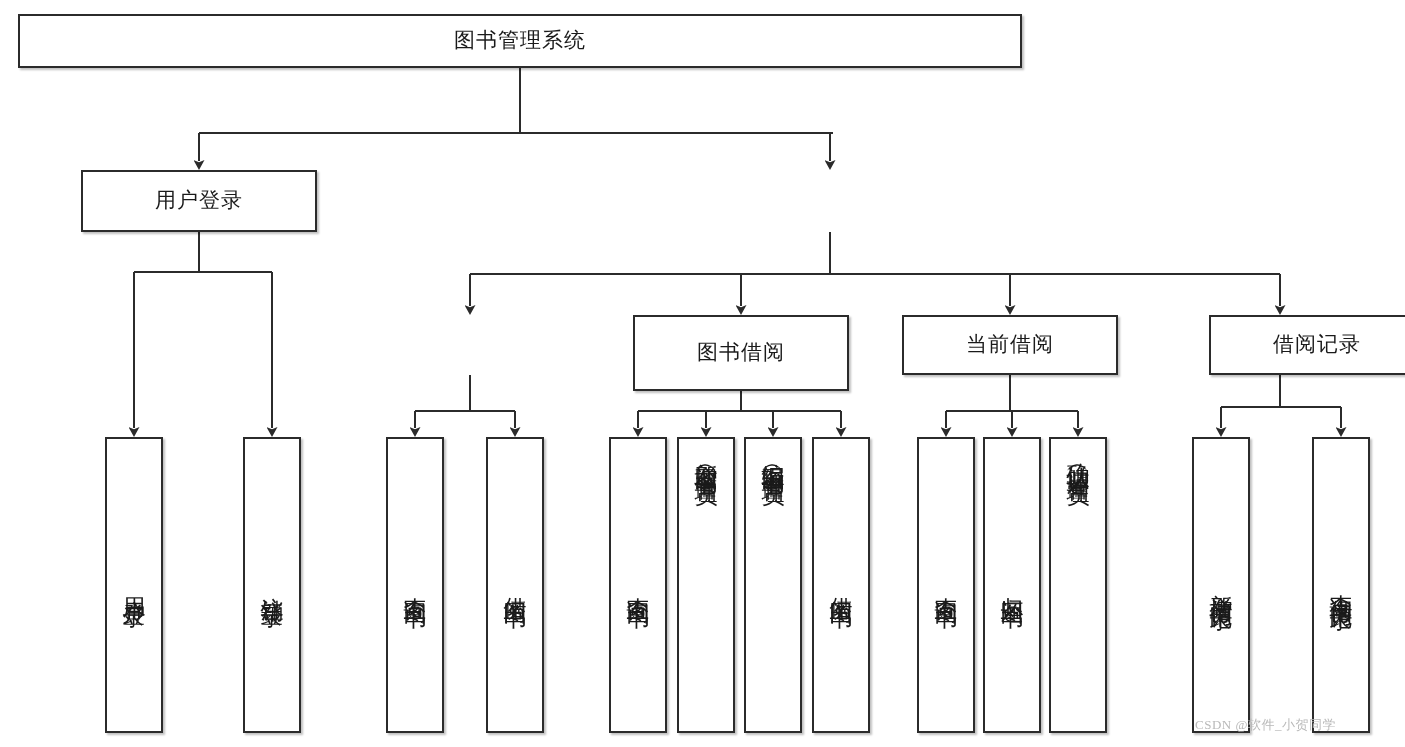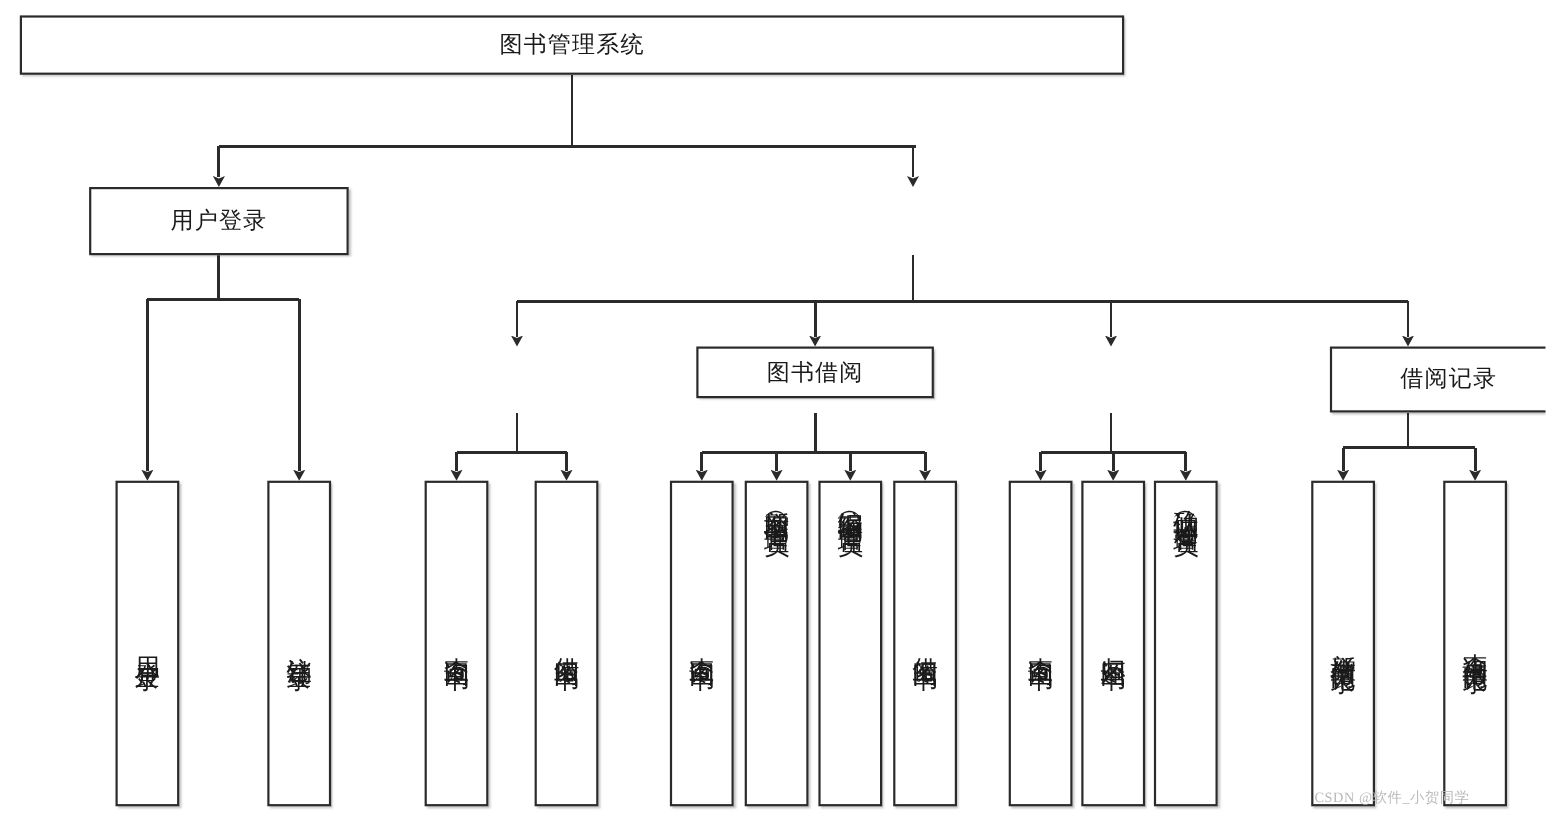--- a/index.html
+++ b/index.html
@@ -121,22 +121,25 @@
   </svg>
 
   <div class="node h" style="left:18px; top:14px; width:1004px; height:54px;">
     <span class="label">图书管理系统</span>
   </div>
 
   <div class="node h" style="left:81px; top:170px; width:236px; height:62px;">
     <span class="label">用户登录</span>
   </div>
 
-  <div class="node h" style="left:633px; top:315px; width:216px; height:47px;">
+  <div class="node h" style="left:633px; top:315px; width:216px; height:76px;">
     <span class="label">图书借阅</span>
+  </div>
+  <div class="node h" style="left:902px; top:315px; width:216px; height:60px;">
+    <span class="label">当前借阅</span>
   </div>
   <div class="node h" style="left:1172px; top:315px; width:216px; height:60px;margin-left:37px;">
     <span class="label">借阅记录</span>
   </div>
 
   <div class="node v centered" style="left:105px; top:437px; width:58px; height:296px;">
     <span class="label">用户登录</span>
   </div>
   <div class="node v centered" style="left:243px; top:437px; width:58px; height:296px;">
     <span class="label">注销登录</span>

